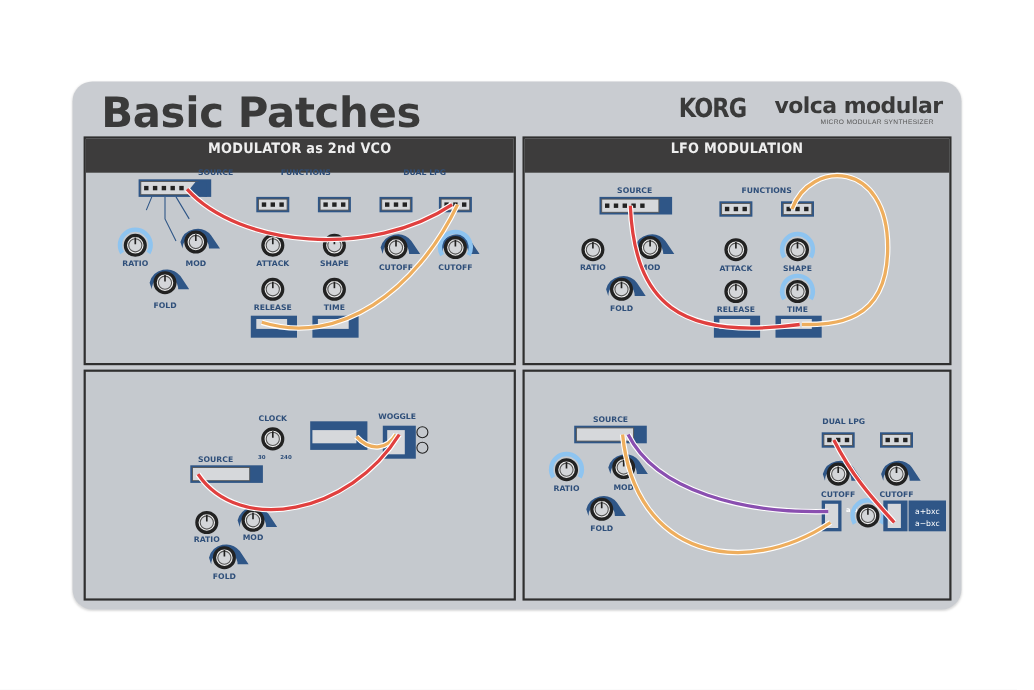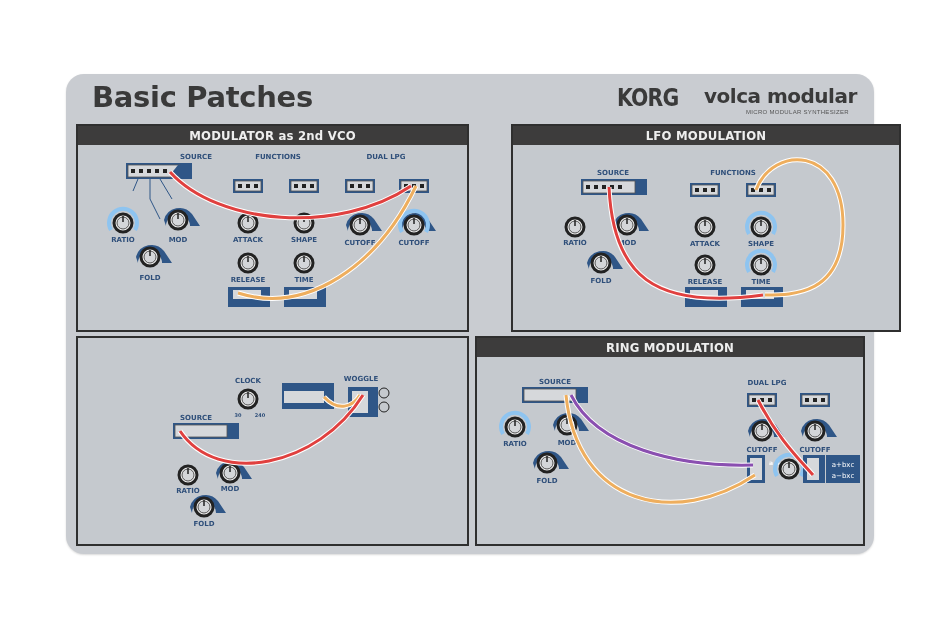--- a/index.html
+++ b/index.html
@@ -1,24 +1,24 @@
 <!DOCTYPE html>
 <html><head>
 <meta charset="utf-8">
 <style>
   html,body{margin:0;padding:0;background:#ffffff;}
   body{width:940px;height:627px;position:relative;overflow:hidden;font-family:"Liberation Sans",sans-serif;}
   .card{position:absolute;left:66px;top:74px;width:808px;height:480px;background:#c9ccd1;border-radius:18px;
         box-shadow:0 1px 2px rgba(0,0,0,.15);}
-  .title{position:absolute;left:92px;top:80px;font-family:"DejaVu Sans",sans-serif;font-weight:bold;font-size:29px;color:#3a3a3a;letter-spacing:-0.3px;}
+  .title{position:absolute;left:92px;top:80px;font-family:"DejaVu Sans",sans-serif;font-weight:bold;font-size:38px;color:#3a3a3a;letter-spacing:-0.3px;}
   .brand{position:absolute;left:617px;top:84px;font-family:"DejaVu Sans",sans-serif;font-weight:bold;font-size:24px;color:#3a3a3a;letter-spacing:-1px;transform:scaleX(0.85);transform-origin:left;}
   .product{position:absolute;left:704px;top:84px;font-family:"DejaVu Sans",sans-serif;font-weight:bold;font-size:20px;color:#3a3a3a;letter-spacing:-0.5px;}
   .subtitle{position:absolute;left:746px;top:109px;font-family:"Liberation Sans",sans-serif;font-size:6px;color:#555;letter-spacing:0.3px;}
   .panel{position:absolute;background:#c5c9ce;border:2px solid #2f2f2f;box-sizing:border-box;}
-  .panel-head{position:absolute;left:0;right:0;top:0;height:19px;background:#3d3c3c;color:#eeeeee;
+  .panel-head{position:absolute;left:0;right:0;top:0;height:31px;background:#3d3c3c;color:#eeeeee;
         font-family:"DejaVu Sans Condensed","DejaVu Sans",sans-serif;font-weight:bold;font-size:13px;text-align:center;line-height:19px;letter-spacing:0.2px;}
   .panel svg{position:absolute;left:0;top:19px;}
   .lbl{font-family:"DejaVu Sans",sans-serif;font-weight:bold;fill:#2f4f7a;}
 </style>
 </head>
 <body>
 
 <div class="card"></div>
 
 <div class="title">Basic Patches</div>
@@ -127,21 +127,21 @@
       </g>
     <text class="lbl" x="336" y="100" font-size="7" text-anchor="middle">CUTOFF</text>
 
     <path d="M92,27 C140,80 260,90 333,41" stroke="#fff" stroke-width="5" fill="none"></path>
     <path d="M92,27 C140,80 260,90 333,41" stroke="#e0403f" stroke-width="3" fill="none"></path>
     <path d="M160,148 C230,170 300,120 338,41" stroke="#fff" stroke-width="5" fill="none"></path>
     <path d="M160,148 C230,170 300,120 338,41" stroke="#eeae5e" stroke-width="3" fill="none"></path>
   </svg>
 </div>
 
-<div class="panel" style="left:475px;top:124px;width:390px;height:208px;margin-left:36px;">
+<div class="panel" style="left:475px;top:124px;width:390px;height:208px;">
   <div class="panel-head">LFO MODULATION</div>
   <svg width="386" height="185">
     <text class="lbl" x="100" y="30" font-size="7" text-anchor="middle">SOURCE</text>
     <rect x="68" y="34" width="66" height="16" fill="#2f5687"></rect>
     <rect x="70" y="36" width="52" height="12" fill="#d6d8db" stroke="#555" stroke-width="0.8"></rect>
     <g fill="#222">
         <rect x="73" y="40" width="4" height="4"></rect>
         <rect x="81" y="40" width="4" height="4"></rect>
         <rect x="89" y="40" width="4" height="4"></rect>
         <rect x="97" y="40" width="4" height="4"></rect>
@@ -228,21 +228,20 @@
       </g>
     <text class="lbl" x="126" y="169" font-size="7" text-anchor="middle">FOLD</text>
     <path d="M246,40 C260,55 275,50 282,38" stroke="#fff" stroke-width="5" fill="none"></path>
     <path d="M246,40 C260,55 275,50 282,38" stroke="#eeae5e" stroke-width="3" fill="none"></path>
     <path d="M102,74 C140,130 240,110 285,38" stroke="#fff" stroke-width="5" fill="none"></path>
     <path d="M102,74 C140,130 240,110 285,38" stroke="#e0403f" stroke-width="3" fill="none"></path>
   </svg>
 </div>
 
 <div class="panel" style="left:475px;top:336px;width:390px;height:210px;">
-  <div class="panel-head">RING MODULATION</div>
   <svg width="386" height="187">
     <text class="lbl" x="78" y="27" font-size="7" text-anchor="middle">SOURCE</text>
     <rect x="45" y="30" width="66" height="16" fill="#2f5687"></rect>
     <rect x="47" y="32" width="52" height="12" fill="#d6d8db" stroke="#555" stroke-width="0.8"></rect>
     <g transform="translate(38,70)">
         <use href="#knobhl"></use>
       </g>
     <text class="lbl" x="38" y="89" font-size="7" text-anchor="middle">RATIO</text>
     <g transform="translate(90,68)">
         <use href="#fan"></use>

